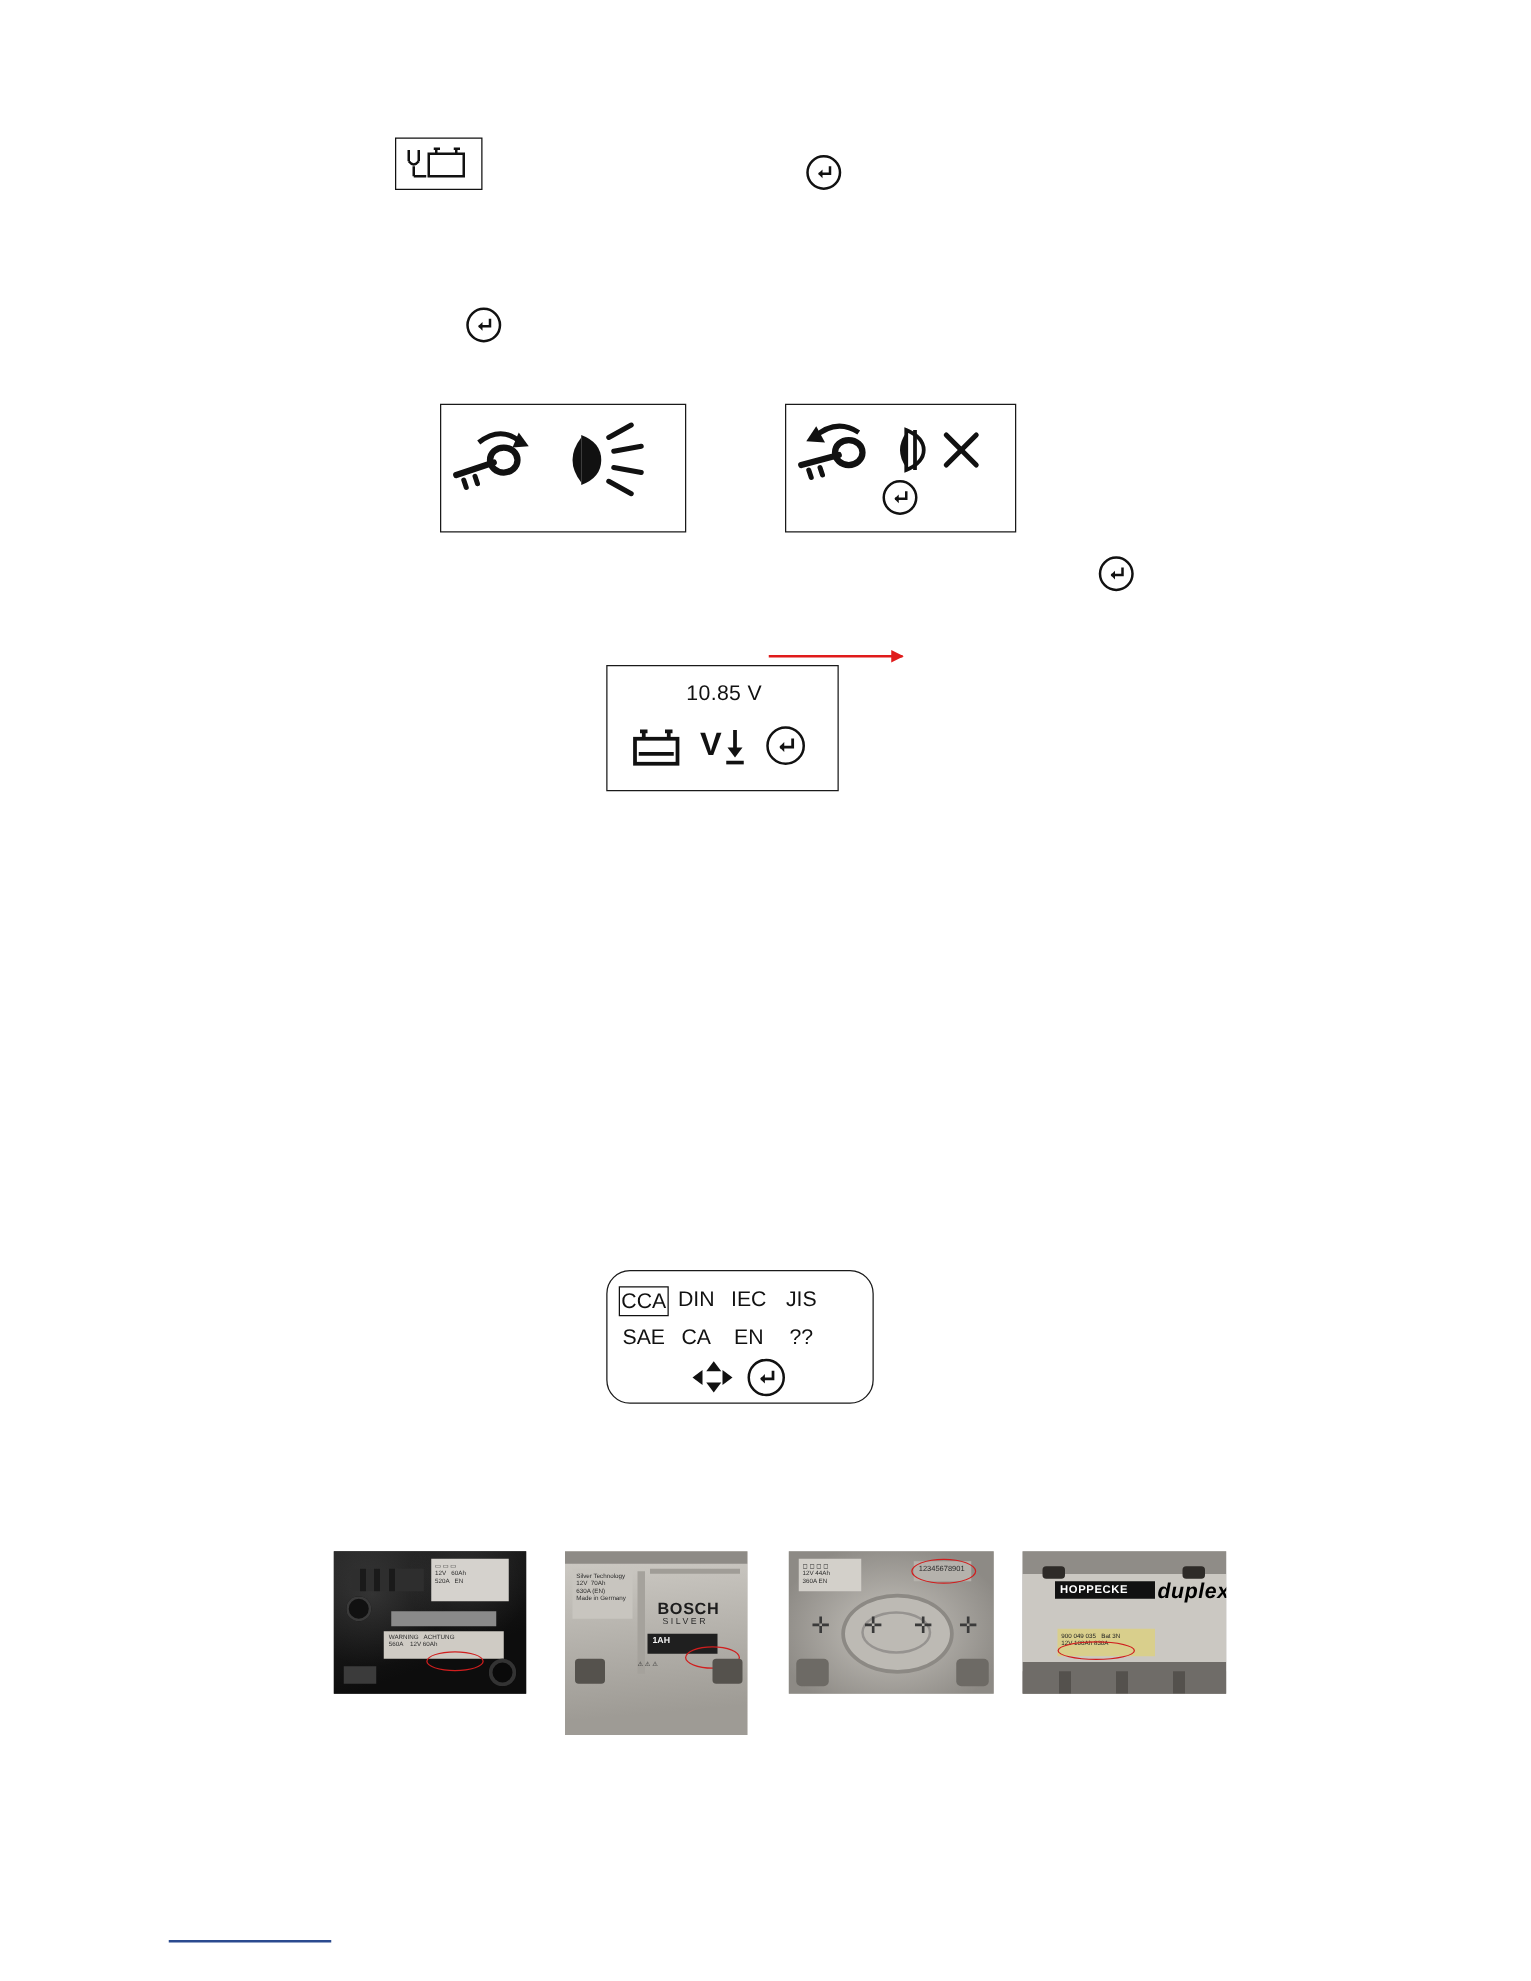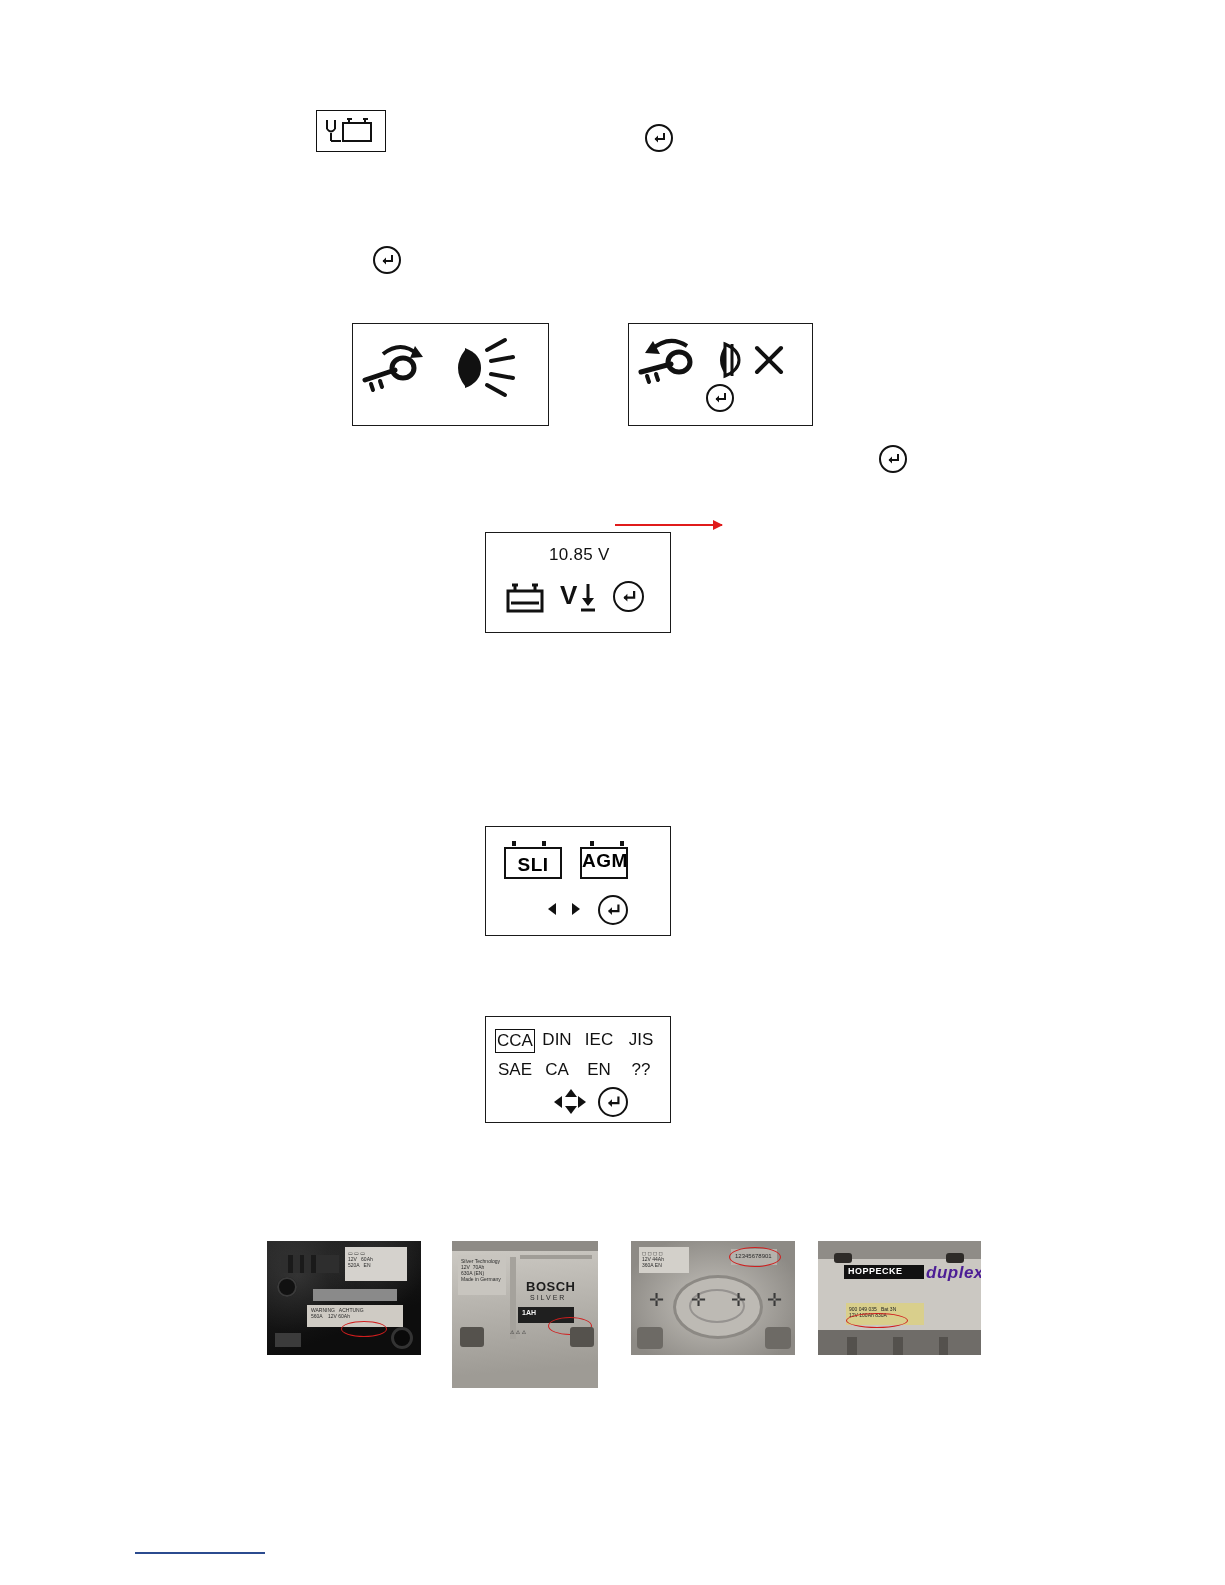--- a/index.html
+++ b/index.html
@@ -295,47 +295,23 @@
         <path d="M17 7 L17 13 L8 13" stroke="#111" stroke-width="2" fill="none"></path>
         <path d="M11 9.5 L7.5 13 L11 16.5 Z" fill="#111"></path>
       </svg>
     </div>
   </div>
 
   
   <div class="arrow-red" style="left:615px; top:524px; width:107px;"></div>
 
   
-  <div class="panel" style="left:485px; top:794px; width:186px; height:110px;">
-
-    <div class="bat-post" style="left:26px; top:14px;"></div>
-    <div class="bat-post" style="left:56px; top:14px;"></div>
-    <div class="type-box" style="left:18px; top:20px; width:58px; height:32px; padding-top:3px;">
-      <span>SLI</span>
-    </div>
-
-    <div class="bat-post" style="left:104px; top:14px;"></div>
-    <div class="bat-post" style="left:134px; top:14px;"></div>
-    <div class="bat-plain" style="left:96px; top:23px;">
-      <span>AGM</span>
-    </div>
-    <div class="abs" style="left:94px; top:20px; width:48px; height:32px; border:2px solid #111; box-sizing:border-box;"></div>
-
-    <div class="tri tri-left" style="left:62px; top:76px;"></div>
-    <div class="tri tri-right" style="left:86px; top:76px;"></div>
-    <div class="enter-key" style="position:absolute; left:112px; top:68px; width:30px; height:30px;">
-      <svg width="26" height="26" viewBox="0 0 24 24">
-        <path d="M17 7 L17 13 L8 13" stroke="#111" stroke-width="2" fill="none"></path>
-        <path d="M11 9.5 L7.5 13 L11 16.5 Z" fill="#111"></path>
-      </svg>
-    </div>
-  </div>
-
-  
-  <div class="panel" style="left:485px; top:984px; width:186px; height:107px;">
+
+  
+  <div class="panel" style="left:485px; top:984px; width:214px; height:107px;border-radius:19px;">
     <div class="std-grid" style="left:8px; top:12px; width:168px;">
       <div class="std-cell-wrap">
           <div class="std-cell sel"><span>CCA</span></div>
         </div>
       <div class="std-cell-wrap">
           <div class="std-cell"><span>DIN</span></div>
         </div>
       <div class="std-cell-wrap">
           <div class="std-cell"><span>IEC</span></div>
         </div>
@@ -431,21 +407,21 @@
     <div class="abs" style="left:6px; top:86px; width:26px; height:22px; background:#6d6a65; border-radius:4px;"></div>
     <div class="abs" style="left:134px; top:86px; width:26px; height:22px; background:#6d6a65; border-radius:4px;"></div>
   </div>
 
   
   <div class="photo" style="left:818px; top:1241px; width:163px; height:114px; background:#a3a09b;">
     <div class="grain" style="background: linear-gradient(180deg,#8f8c87 0 16%, #cbc8c2 16% 78%, #6f6c68 78% 100%);"></div>
 
     <div class="abs" style="left:26px; top:24px; width:80px; height:14px; background:#111;"></div>
     <div class="brand" style="left:30px; top:25px; font-size:9px; color:#fff;text-align:center;">HOPPECKE</div>
-    <div class="brand" style="left:108px; top:22px; font-size:17px; color:#4c1d95; font-style:italic;">duplex</div>
+    <div class="brand" style="left:108px; top:22px; font-size:17px; color:#000000; font-style:italic;">duplex</div>
 
     <div class="plate" style="left:28px; top:62px; width:78px; height:22px; background:#d9cf8c;"></div>
     <div class="lbl" style="left:31px; top:65px; width:74px; color:#222;">900 049 035 &nbsp; Bat 3N<br>12V 100Ah 830A</div>
     <div class="circle-hl" style="left:28px; top:72px; width:60px; height:13px;"></div>
     <div class="abs" style="left:16px; top:12px; width:18px; height:10px; background:#2e2b28; border-radius:3px;"></div>
     <div class="abs" style="left:128px; top:12px; width:18px; height:10px; background:#2e2b28; border-radius:3px;"></div>
     <div class="abs" style="left:0; top:96px; width:163px; height:18px; background:linear-gradient(90deg,#6f6c68 0 18%,#54514d 18% 24%,#6f6c68 24% 46%,#54514d 46% 52%,#6f6c68 52% 74%,#54514d 74% 80%,#6f6c68 80% 100%);"></div>
   </div>
 
   

